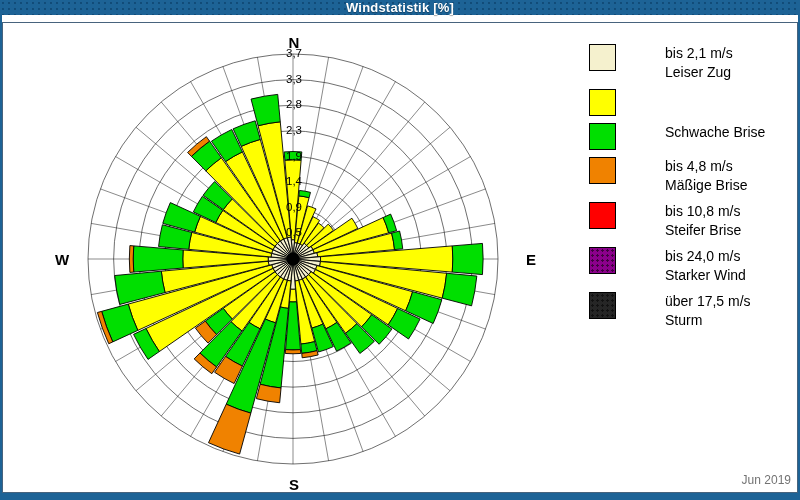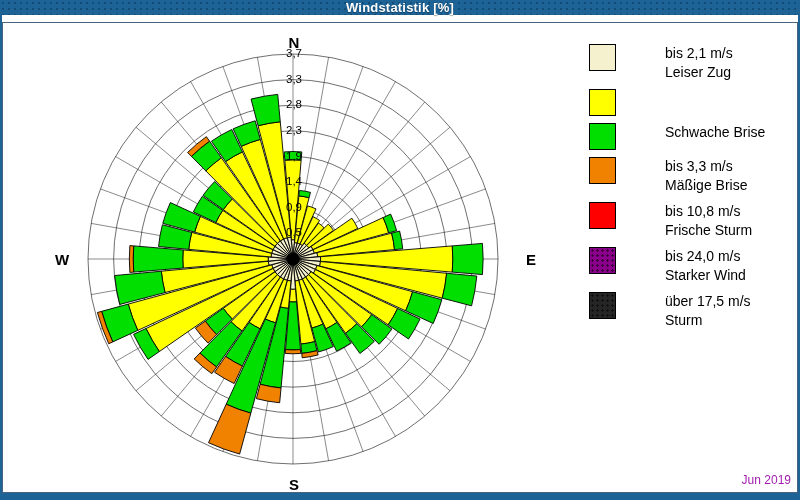--- a/index.html
+++ b/index.html
@@ -39,21 +39,21 @@
   .swatch{
     width:27px;height:27px;border:1px solid #000;box-sizing:border-box;
     margin-right:17px;flex:0 0 auto;
   }
   .swatch.dotted{
     background-image:radial-gradient(circle, rgba(0,0,0,.55) 1px, transparent 1.3px);
     background-size:5px 5px;
   }
   .legend-text{font-size:14px;color:#000;line-height:19px;margin-left:32px;}
   .footer-date{
-    position:absolute;right:9px;bottom:13px;font-size:12px;color:#a21caf;
+    position:absolute;right:9px;bottom:13px;font-size:12px;color:#737373;
   }
 </style>
 </head>
 <body>
 
 <div class="frame"></div>
 
 <div class="titlebar">
   <span>Windstatistik [%]</span>
 </div>
@@ -249,30 +249,30 @@
   <div class="legend-item">
     <div class="swatch" style="background-color: rgb(0, 223, 0);"></div>
     <div class="legend-text">
       <div>Schwache Brise</div>
     </div>
   </div>
 
   <div class="legend-item">
     <div class="swatch" style="background-color: rgb(240, 130, 0);"></div>
     <div class="legend-text">
-      <div>bis 3,3 m/s</div>
+      <div>bis 4,8 m/s</div>
       <div>Mäßige Brise</div>
     </div>
   </div>
 
   <div class="legend-item">
     <div class="swatch" style="background-color: rgb(255, 0, 0);"></div>
     <div class="legend-text">
       <div>bis 10,8 m/s</div>
-      <div>Frische Sturm</div>
+      <div>Steifer Brise</div>
     </div>
   </div>
 
   <div class="legend-item">
     <div class="swatch dotted" style="background-color: rgb(139, 0, 139);"></div>
     <div class="legend-text">
       <div>bis 24,0 m/s</div>
       <div>Starker Wind</div>
     </div>
   </div>

